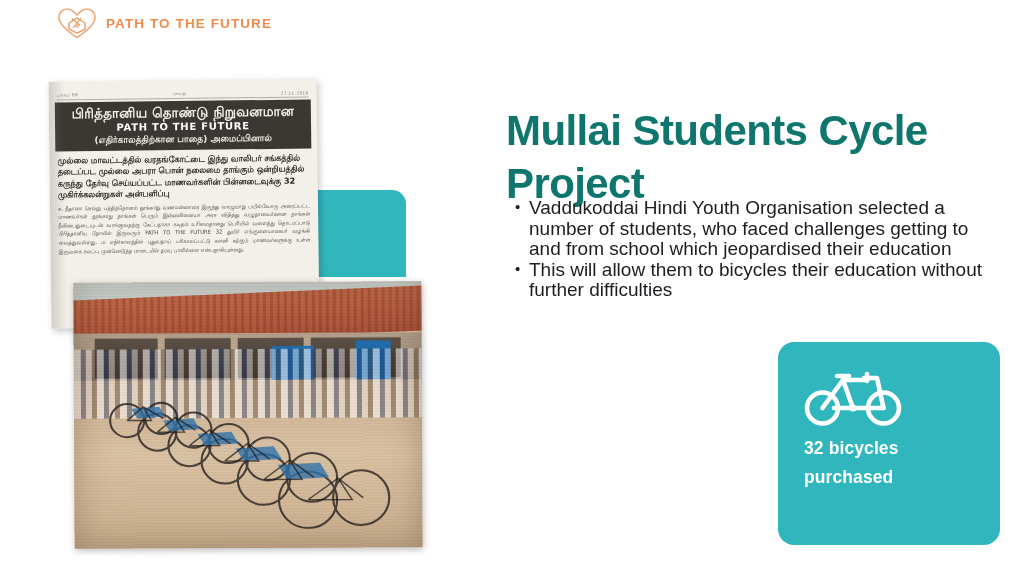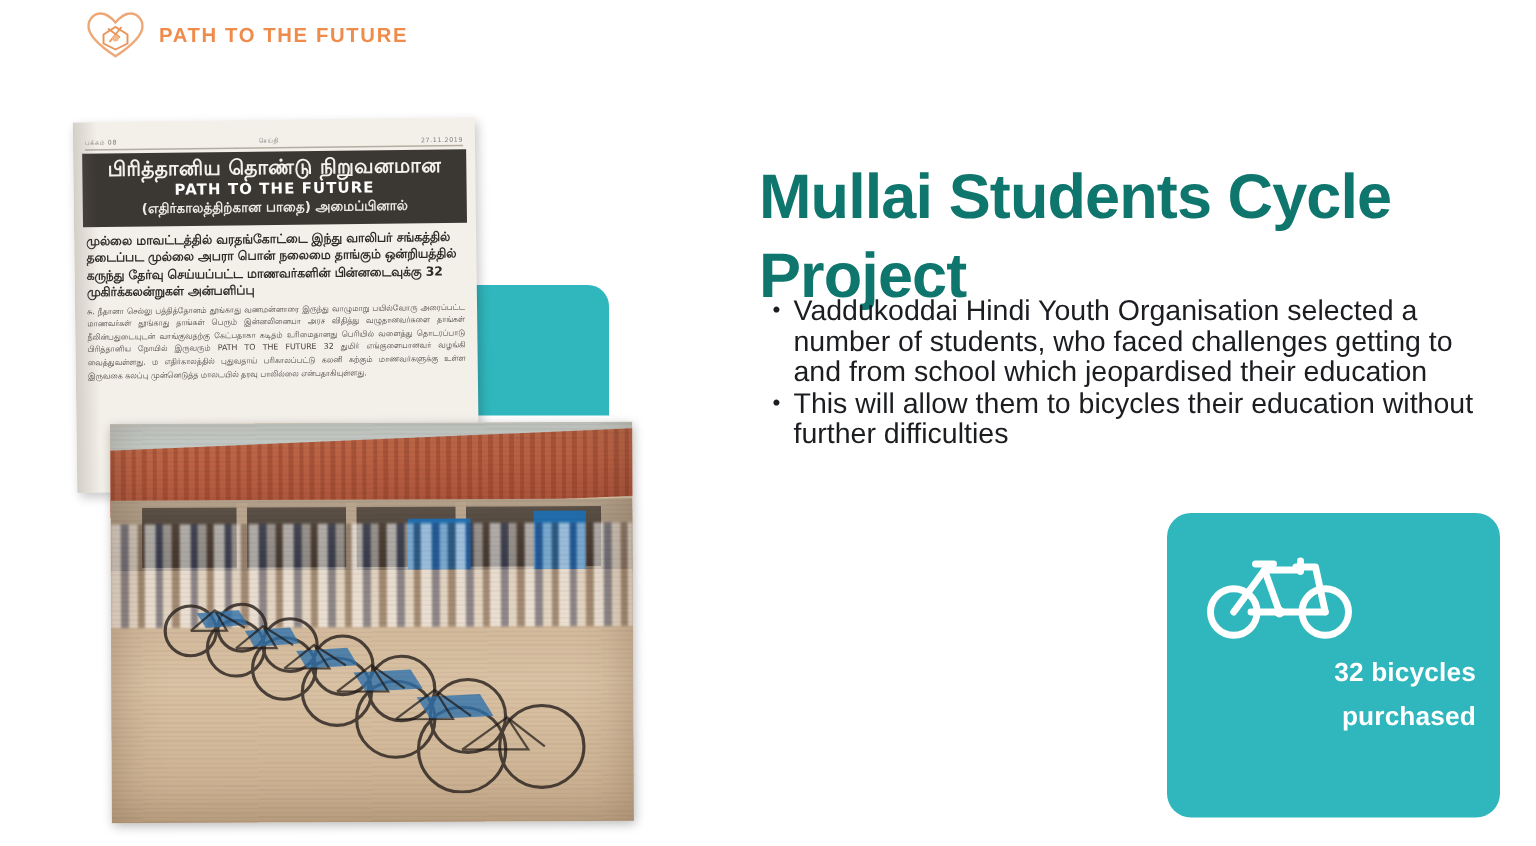--- a/index.html
+++ b/index.html
@@ -243,21 +243,20 @@
     position: absolute;
     left: 26px;
     top: 92px;
     width: 180px;
     color: #ffffff;
     font-size: 17.5px;
     font-weight: bold;
     line-height: 29px;
     letter-spacing: .1px;
     white-space: pre-line;
-    text-align: right;
   }
 </style>
 </head>
 <body>
 
 <div id="brand-bar">
   <svg id="brand-logo-icon" viewBox="0 0 42 34">
     <path d="M21 31.5 C8 23 3 17 3 11.5 C3 6.5 6.8 3 11 3 C14.6 3 17.6 5 21 9 C24.4 5 27.4 3 31 3 C35.2 3 39 6.5 39 11.5 C39 17 34 23 21 31.5 Z" fill="none" stroke="#eea877" stroke-width="1.6"></path>
     <path d="M13 17 L21 12 L29 17 L29 23 L21 27 L13 23 Z" fill="none" stroke="#e8955b" stroke-width="1.3"></path>
     <path d="M16 13 L24 19 M25 12 L17 22" stroke="#e8955b" stroke-width="1.2" fill="none"></path>

